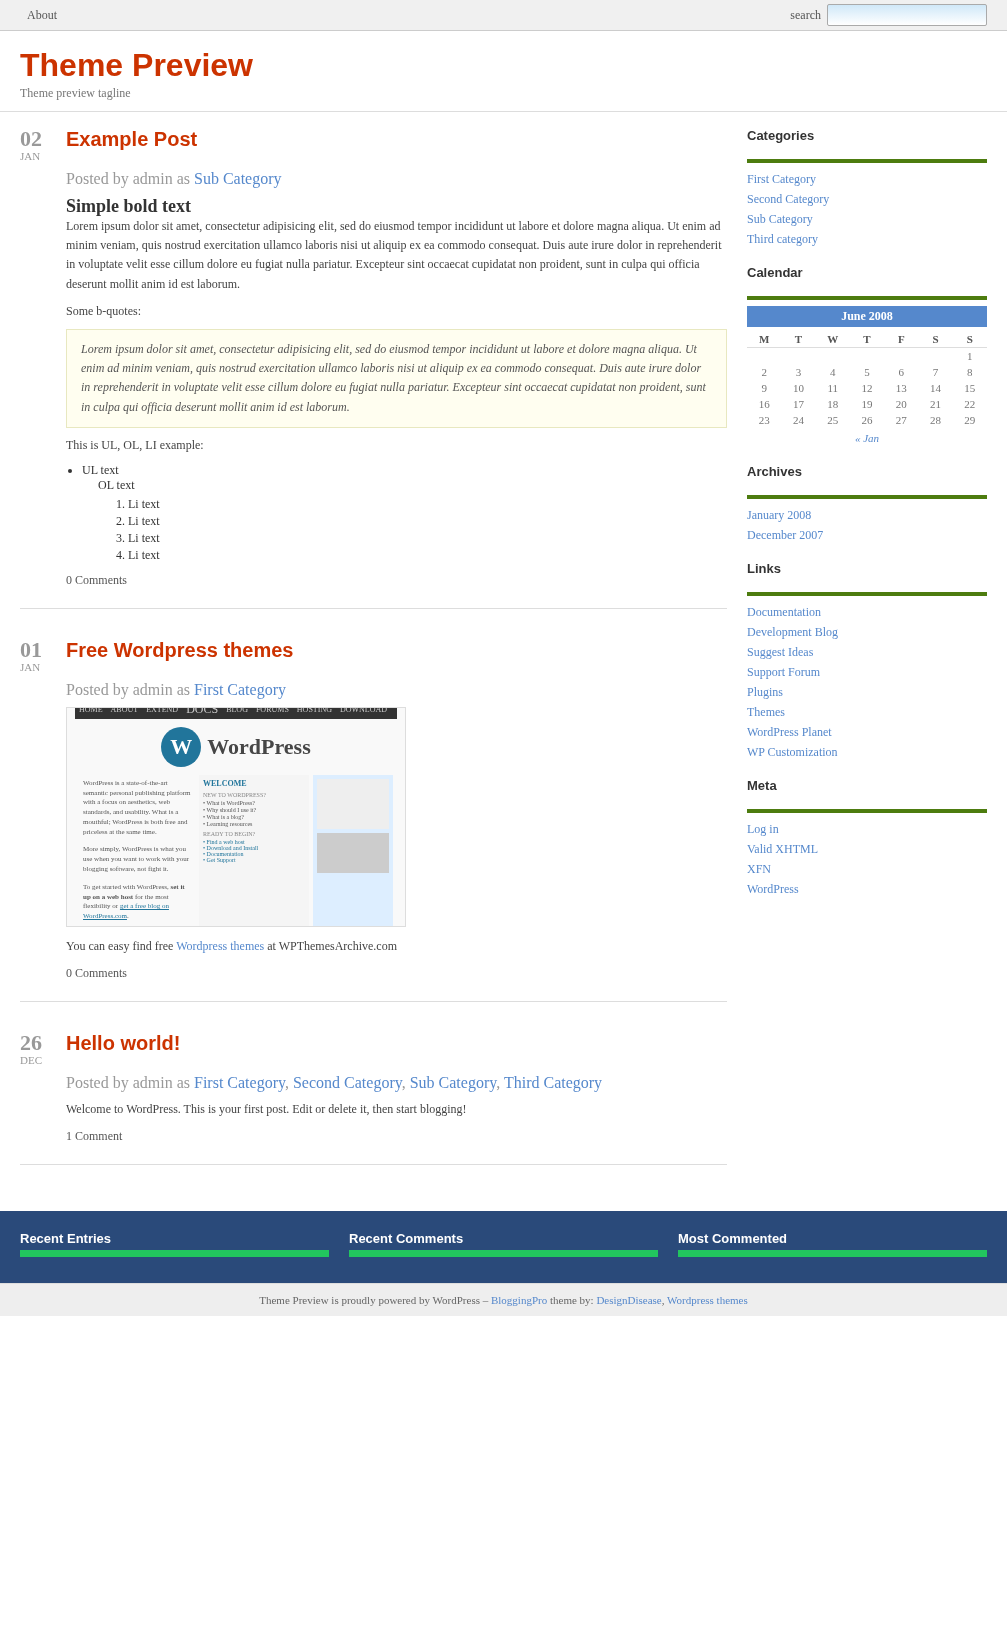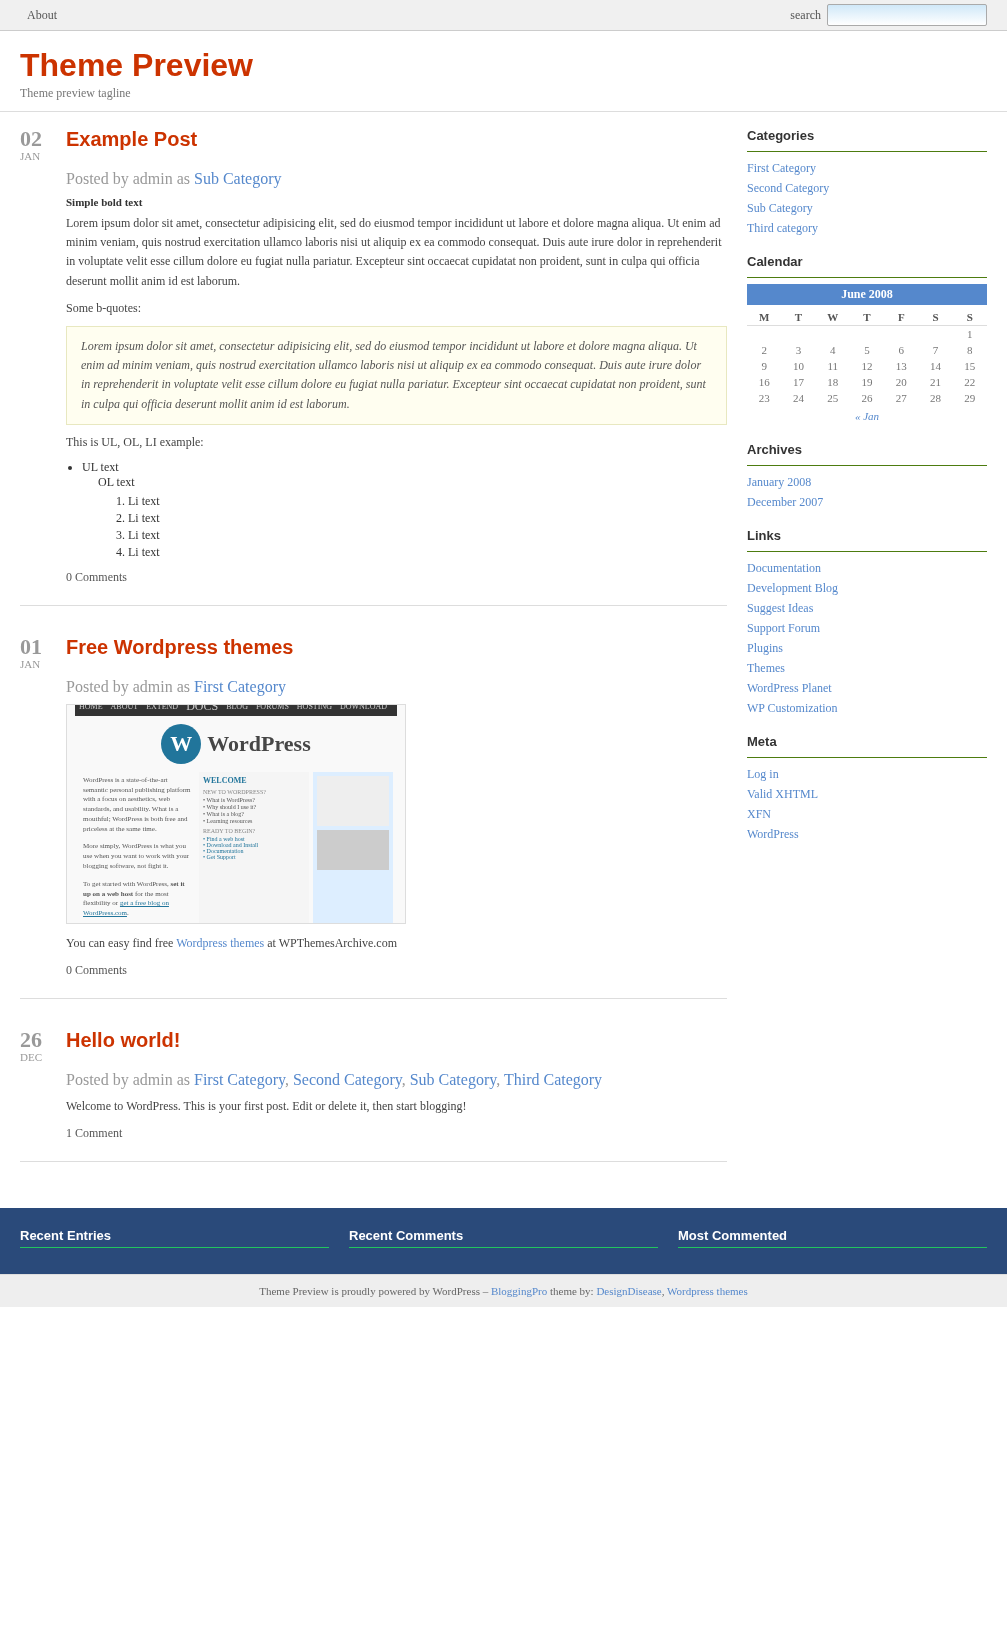--- a/index.html
+++ b/index.html
@@ -26,55 +26,55 @@
     .post { margin-bottom: 30px; padding-bottom: 20px; border-bottom: 1px solid #ddd; }
     .post-date { display: flex; flex-direction: column; align-items: flex-start; margin-bottom: 4px; }
     .post-date .day { font-size: 22px; color: #999; font-weight: bold; line-height: 1; }
     .post-date .month { font-size: 11px; color: #999; text-transform: uppercase; }
     .post-header { display: flex; align-items: flex-start; gap: 10px; margin-bottom: 4px; }
     .post-date-block { text-align: center; min-width: 36px; }
     .post-title { font-size: 20px; font-weight: bold; color: #cc3300; text-decoration: none; font-family: Arial, sans-serif; }
     .post-meta { font-size: 16px; color: #999; margin-bottom: 8px; margin-left: 46px; }
     .post-meta a { color: #5588cc; text-decoration: none; }
     .post-body { margin-left: 46px; }
-    .post-body h3 { font-size: 11px; font-weight: bold; margin-bottom: 6px; }
+    .post-body h3 { font-size: 18px; font-weight: bold; }
     .post-body p { font-size: 12px; line-height: 1.6; color: #444; margin-bottom: 8px; }
     .post-body .blockquote { background: #fffef0; border: 1px solid #e8e8c0; padding: 10px 14px; margin: 8px 0; font-size: 12px; line-height: 1.6; color: #555; font-style: italic; }
     .post-body .ul-example { margin: 6px 0 6px 16px; font-size: 12px; }
     .post-body .ul-example li { margin-bottom: 2px; }
     .post-body .ol-example { margin: 4px 0 4px 30px; font-size: 12px; }
     .post-body .ol-example li { margin-bottom: 2px; }
     .comments-link { margin-left: 46px; margin-top: 10px; font-size: 12px; }
     .comments-link a { color: #555; text-decoration: none; }
 
     
     .wp-screenshot { border: 1px solid #ddd; margin-bottom: 10px; background: #f9f9f9; width: 340px; height: 220px; display: flex; flex-direction: column; align-items: center; justify-content: center; padding: 8px; overflow: hidden; position: relative; }
 
     
     .link-text { color: #5588cc; text-decoration: none; }
 
     
     .sidebar-section { margin-bottom: 16px; }
-    .sidebar-section h3 { font-size: 13px; font-weight: bold; color: #333; border-bottom: 1px solid #4d7c0f; padding-bottom: 8px; margin-bottom: 6px; font-family: Arial, sans-serif; }
+    .sidebar-section h3 { font-size: 13px; font-weight: bold; color: #333; border-bottom: 4px solid #4d7c0f; padding-bottom: 16px; margin-bottom: 6px; font-family: Arial, sans-serif; }
     .sidebar-section ul { list-style: none; }
     .sidebar-section ul li { padding: 2px 0; }
     .sidebar-section ul li a { font-size: 12px; color: #5588cc; text-decoration: none; }
 
     
     .calendar { width: 100%; border-collapse: collapse; font-size: 11px; }
     .calendar caption { font-size: 12px; font-weight: bold; text-align: center; margin-bottom: 4px; background: #5588cc; color: white; padding: 3px; }
     .calendar th { text-align: center; padding: 2px; color: #555; font-weight: bold; border-bottom: 1px solid #ddd; }
     .calendar td { text-align: center; padding: 2px 3px; color: #777; }
     .calendar td a { color: #5588cc; text-decoration: none; }
     .calendar .prev-month { color: #ccc; font-style: italic; font-size: 11px; padding: 4px; }
 
     
     #footer-sections { background: #2a4a7a; padding: 20px; display: flex; gap: 20px; }
     #footer-sections .footer-col { flex: 1; }
-    #footer-sections .footer-col h3 { color: #fff; font-size: 13px; border-bottom: 1px solid #22c55e; padding-bottom: 4px; margin-bottom: 6px; font-family: Arial, sans-serif; }
+    #footer-sections .footer-col h3 { color: #fff; font-size: 13px; border-bottom: 7px solid #22c55e; padding-bottom: 4px; margin-bottom: 6px; font-family: Arial, sans-serif; }
 
     
     #footer-bottom { background: #eee; padding: 10px 20px; text-align: center; font-size: 11px; color: #666; border-top: 1px solid #ddd; }
     #footer-bottom a { color: #5588cc; text-decoration: none; }
   </style>
 </head>
 <body>
 
 <div id="top-nav">
   <div class="nav-links">

